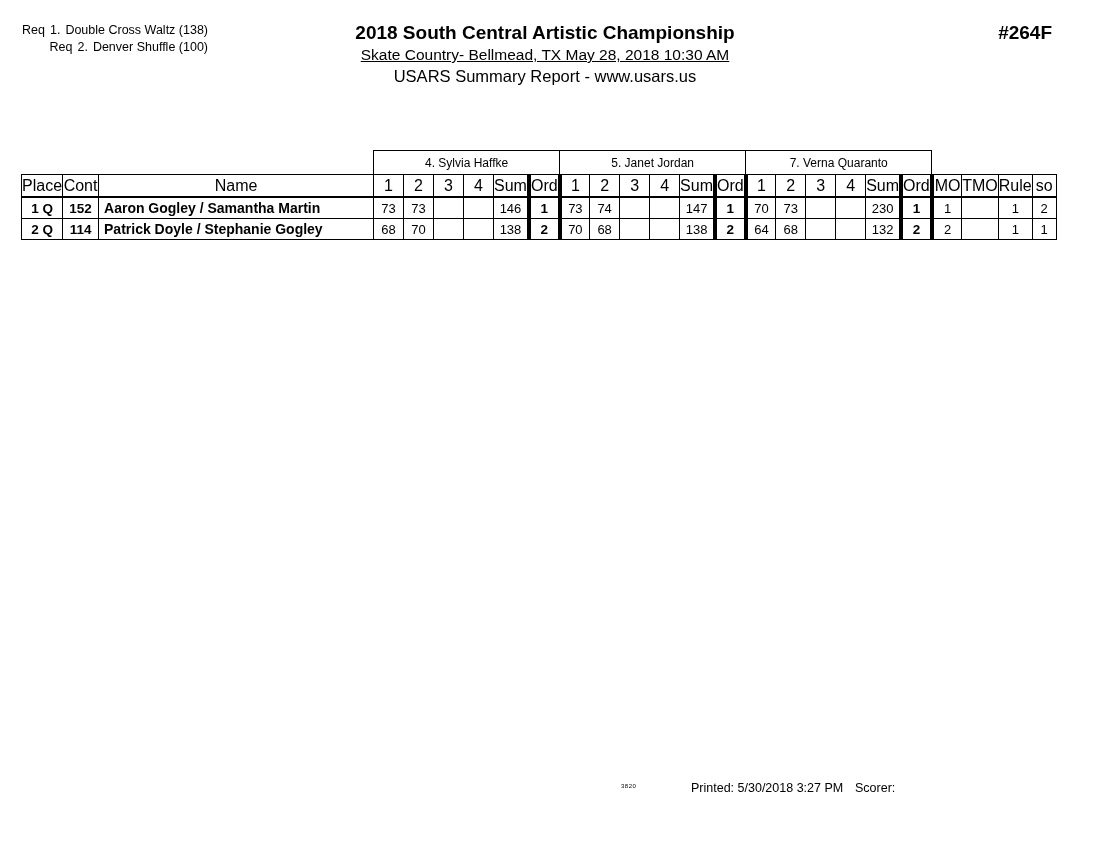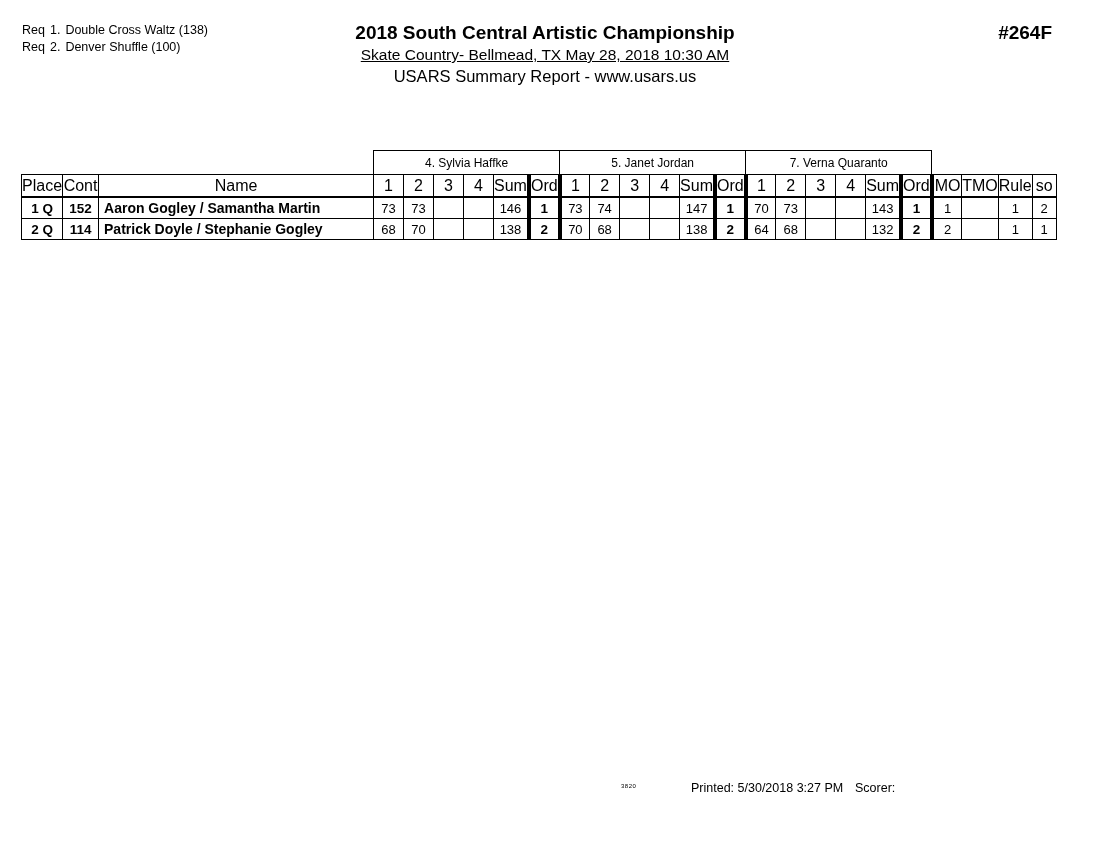--- a/index.html
+++ b/index.html
@@ -18,21 +18,21 @@
 
   
   .req-block {
     position: absolute;
     left: 22px;
     top: 22px;
     font-size: 12.5px;
     line-height: 17px;
     white-space: nowrap;
   }
-  .req-line { display: block; }
+  .req-line { display: block; text-align: right; }
   .req-line .req-tag { margin-right: 5px; }
   .req-line .req-num { margin-right: 5px; }
 
   
   .event-number {
     position: absolute;
     right: 48px;
     top: 22px;
     font-size: 19px;
     font-weight: bold;
@@ -279,21 +279,21 @@
       <td class="score">74</td>
       <td class="score"></td>
       <td class="score"></td>
       <td class="score">147</td>
       <td class="ord">1</td>
 
       <td class="score">70</td>
       <td class="score">73</td>
       <td class="score"></td>
       <td class="score"></td>
-      <td class="score">143</td>
+      <td class="score">230</td>
       <td class="ord">1</td>
 
       <td class="tail">1</td>
       <td class="tail"></td>
       <td class="tail">1</td>
       <td class="tail">2</td>
     </tr>
 
     <tr class="data-row">
       <td>2 Q</td>

